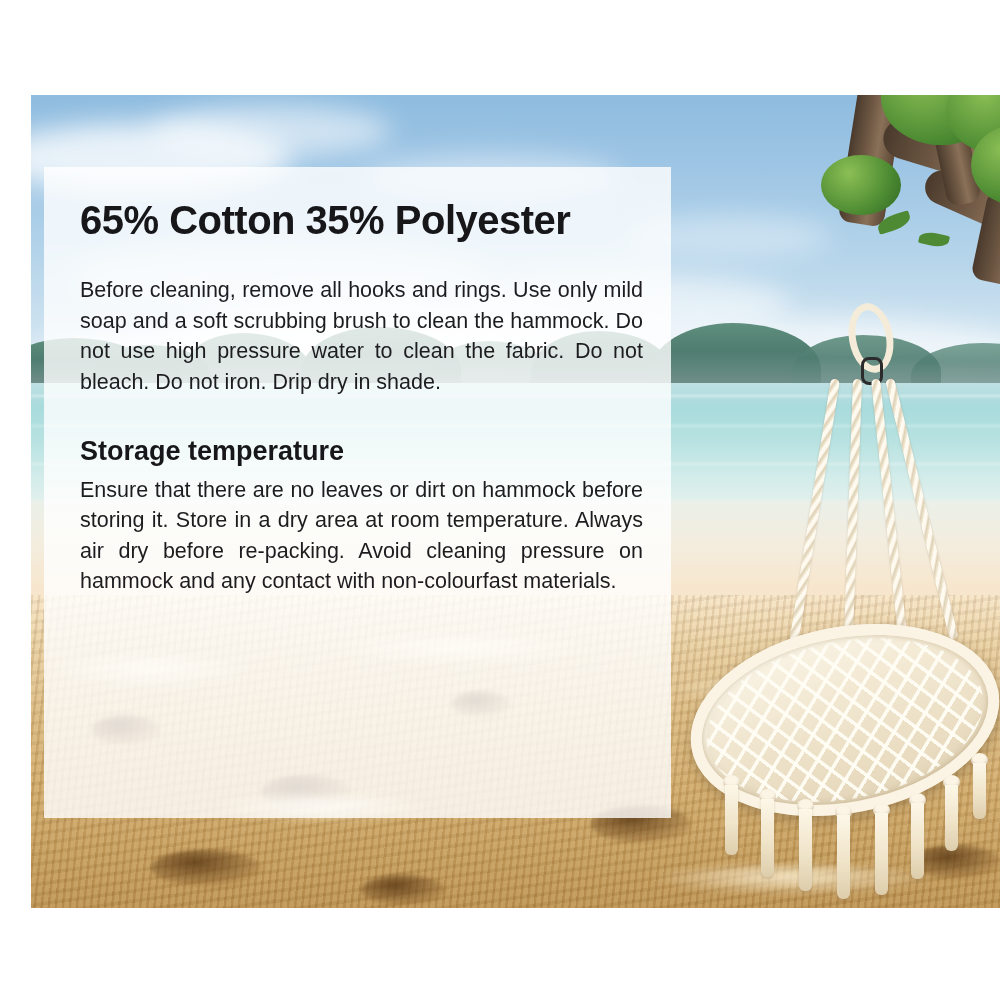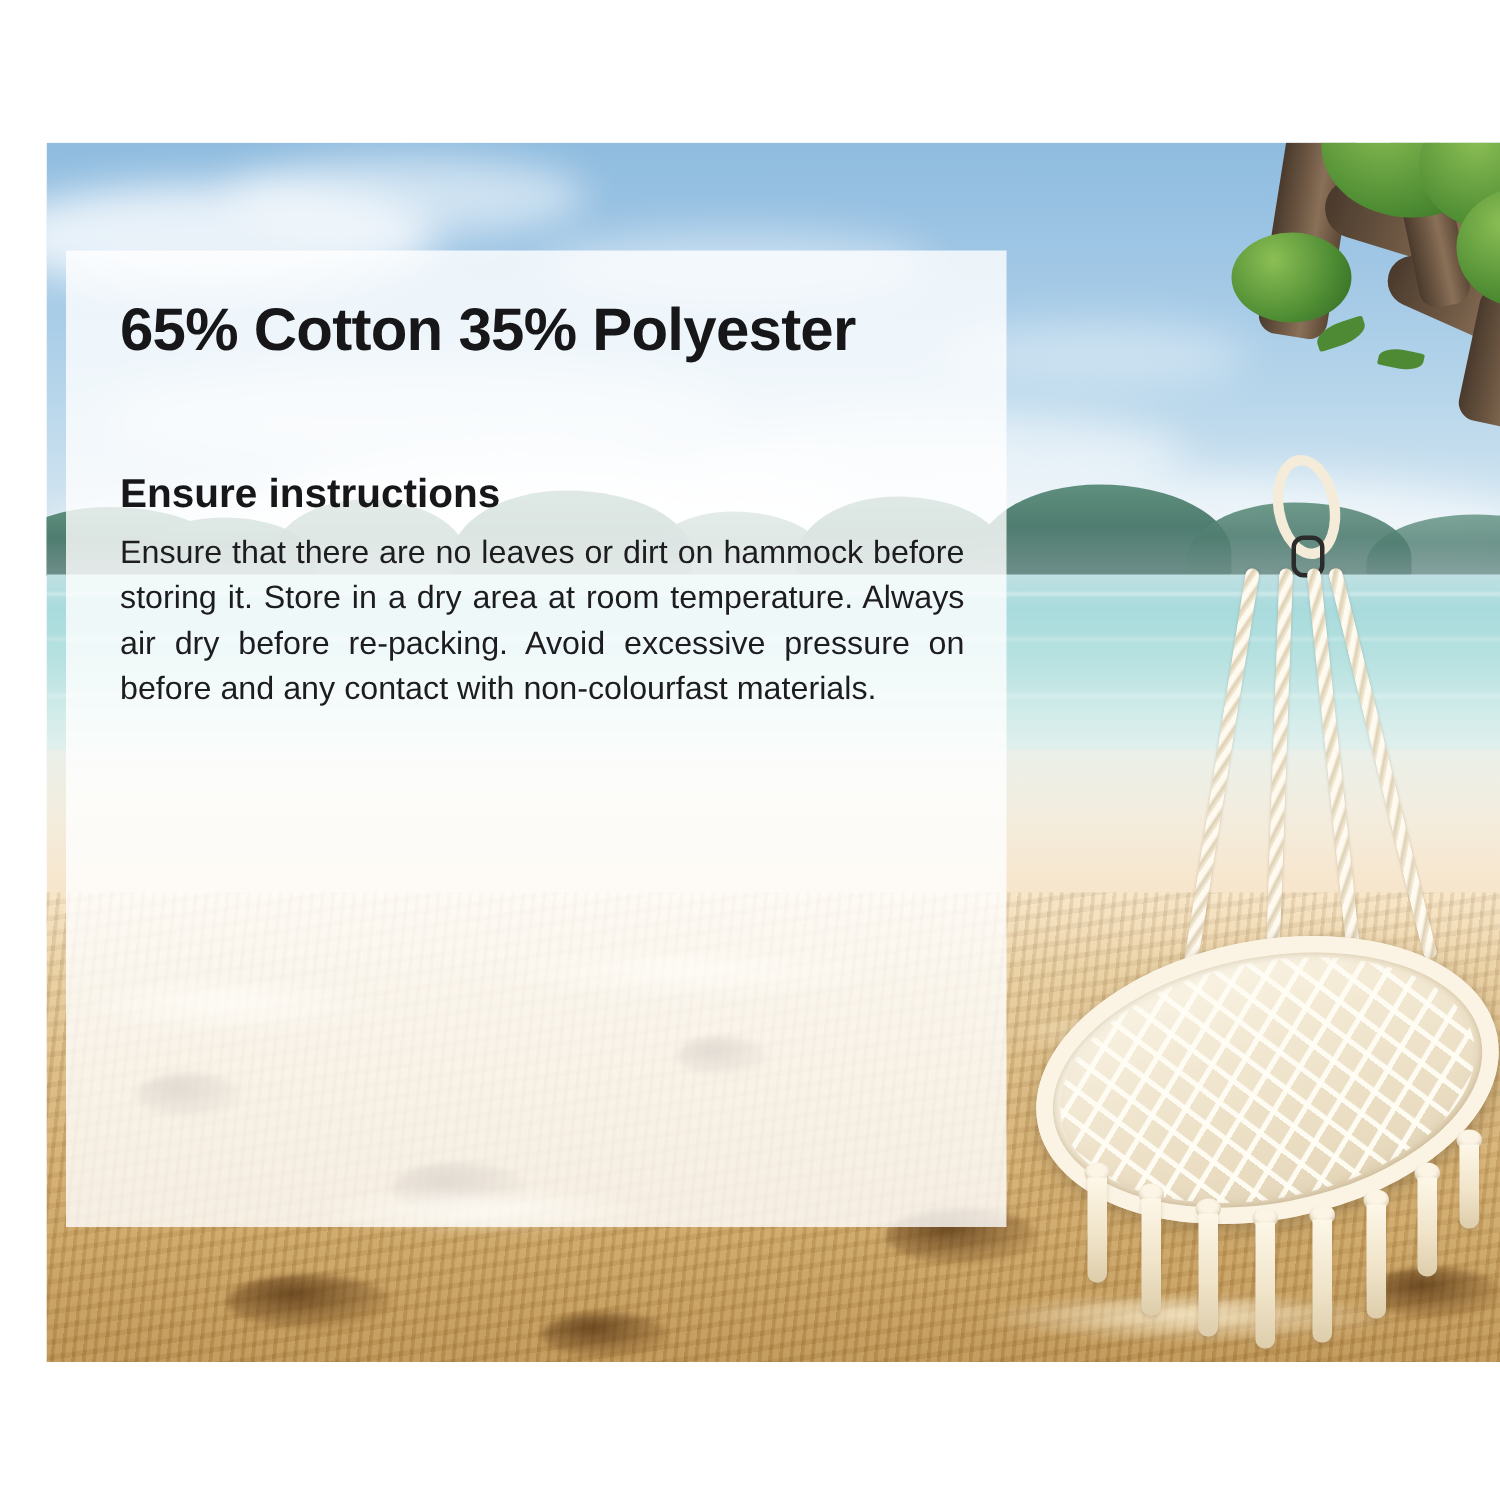--- a/index.html
+++ b/index.html
@@ -195,24 +195,25 @@
         <div class="fringe" style="left:302px;top:608px;height:56px;"></div>
       </div>
     </div>
 
   </div>
 
   <div id="panel">
     <div id="panel-content">
       <h1 class="headline">65% Cotton 35% Polyester</h1>
 
+      <p class="body">Before cleaning, remove all hooks and rings. Use only mild soap and a soft scrubbing brush to clean the hammock. Do not use high pressure water to clean the fabric. Do not bleach. Do not iron. Drip dry in shade.</p>
 
       <div class="gap"></div>
 
-      <h2 class="subhead">Ensure instructions</h2>
-      <p class="body">Ensure that there are no leaves or dirt on hammock before storing it. Store in a dry area at room temperature. Always air dry before re-packing. Avoid excessive pressure on before and any contact with non-colourfast materials.</p>
+      <h2 class="subhead">Storage temperature</h2>
+      <p class="body">Ensure that there are no leaves or dirt on hammock before storing it. Store in a dry area at room temperature. Always air dry before re-packing. Avoid cleaning pressure on hammock and any contact with non-colourfast materials.</p>
     </div>
   </div>
 
   <div class="frame-top"></div>
   <div class="frame-bottom"></div>
 
 </div>
 
 </body></html>

